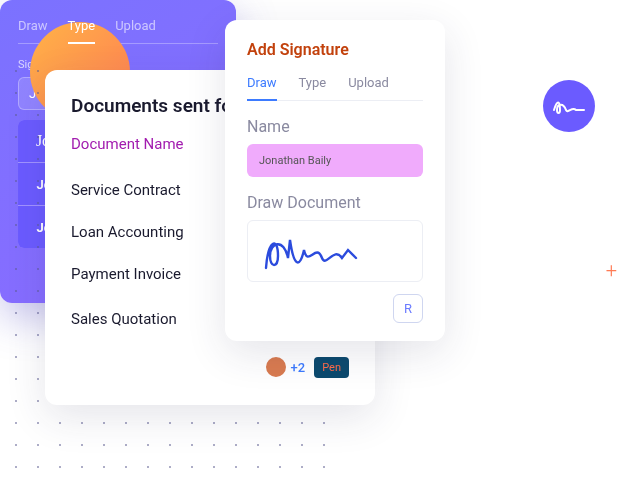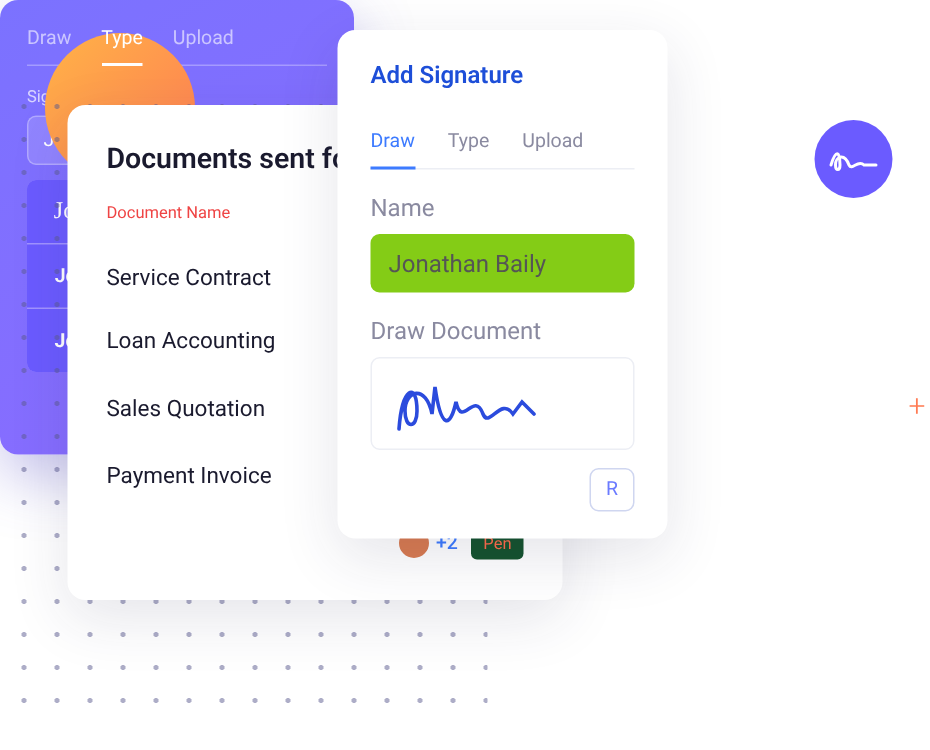--- a/index.html
+++ b/index.html
@@ -5,38 +5,38 @@
 *{box-sizing:border-box;margin:0;padding:0;font-family:-apple-system,BlinkMacSystemFont,"Segoe UI",Roboto,sans-serif}
 body{width:620px;height:500px;position:relative;background:#fff;overflow:hidden}
 .decor-circle{position:absolute;width:100px;height:100px;border-radius:50%;background:linear-gradient(135deg,#ffb347 0%,#ff7b54 100%);top:22px;left:30px;z-index:0}
 .decor-dots{position:absolute;width:320px;height:420px;top:60px;left:5px;z-index:0;background-image:radial-gradient(#5b5b8f 1.5px,transparent 1.5px);background-size:22px 22px;opacity:.5}
 .decor-dot-small{position:absolute;width:12px;height:12px;border-radius:50%;background:#c9e7ff;top:88px;left:160px;z-index:0}
 .decor-sig-badge{position:absolute;width:52px;height:52px;border-radius:50%;background:#6b5bff;top:80px;right:25px;z-index:3;display:flex;align-items:center;justify-content:center}
 .decor-plus{position:absolute;right:3px;top:258px;color:#ff7b54;font-size:20px;font-weight:300;z-index:0}
 .card{position:absolute;background:#fff;border-radius:12px;box-shadow:0 12px 40px rgba(40,40,80,.12)}
 .card-docs{top:70px;left:45px;width:330px;padding:24px 26px 14px;z-index:1}
 .card-docs h2{font-size:19px;font-weight:600;color:#1a1a2e;margin-bottom:18px;white-space:nowrap;overflow:hidden}
-.docs-header{font-size:11px;color:#ef4444;margin-bottom:16px}
+.docs-header{font-size:15px;color:#a21caf;margin-bottom:16px}
 .doc-row{display:flex;align-items:center;justify-content:flex-end;padding:12px 0;font-size:15px;color:#1a1a2e}
 .doc-name{flex:1}
 .doc-members{display:flex;align-items:center;gap:1px}
 .avatar{width:24px;height:24px;border-radius:50%;background:#e28a5b;border:2px solid #fff;display:inline-block}
 .avatar.a2{background:#d97b50}
 .plus-badge{font-size:13px;color:#3d7bff;font-weight:500;margin-left:2px}
 .status-pill{font-size:11px;padding:4px 8px;border-radius:4px;margin-left:8px}
 .status-sig{background:#e6f9ef;color:#2ecc71}
-.status-pen{background:#14532d;color:#ff6b4a}
+.status-pen{background:#0c4a6e;color:#ff6b4a}
 .card-addsig{top:20px;left:225px;width:220px;padding:20px 22px 18px;z-index:2}
-.card-addsig h3{font-size:16px;font-weight:600;color:#1d4ed8;margin-bottom:28px}
+.card-addsig h3{font-size:16px;font-weight:600;color:#c2410c;margin-bottom:16px}
 .tabs{display:flex;gap:22px;border-bottom:1px solid #eceef4;margin-bottom:16px;font-size:13px}
 .tab{padding-bottom:10px;color:#8a8aa0;cursor:pointer;position:relative}
 .tab.active{color:#3d7bff}
 .tab.active::after{content:"";position:absolute;left:0;right:0;bottom:-1px;height:2px;background:#3d7bff}
 .field-label{font-size:16px;color:#8a8aa0;margin-bottom:8px}
-.text-input{width:100%;background:#84cc16;border:none;border-radius:6px;padding:10px 12px;font-size:16px;color:#555;margin-bottom:16px}
+.text-input{width:100%;background:#f0abfc;border:none;border-radius:6px;padding:10px 12px;font-size:11px;color:#555;margin-bottom:16px}
 .sig-canvas{width:100%;height:62px;background:#fff;border:1px solid #eceef4;border-radius:6px;margin-bottom:12px;display:flex;align-items:center;justify-content:flex-start;padding-left:12px}
 .btn-row{display:flex;justify-content:flex-end;gap:8px}
 .btn-outline{background:#fff;border:1px solid #cfd6f0;color:#6b7bff;padding:6px 10px;border-radius:6px;font-size:13px;cursor:pointer}
 .card-type{top:172px;left:360px;width:236px;background:linear-gradient(150deg,#7b72ff 0%,#8a6bff 100%);border-radius:12px;padding:18px 18px 16px;z-index:4;box-shadow:0 14px 40px rgba(90,80,200,.35)}
 .tabs-p{display:flex;gap:20px;border-bottom:1px solid rgba(255,255,255,.3);margin-bottom:14px;font-size:13px}
 .tab-p{padding-bottom:10px;color:rgba(255,255,255,.6);cursor:pointer;position:relative}
 .tab-p.active{color:#fff}
 .tab-p.active::after{content:"";position:absolute;left:0;right:0;bottom:-1px;height:2px;background:#fff}
 .label-p{font-size:11px;color:rgba(255,255,255,.7);margin-bottom:6px}
 .input-p{width:100%;background:rgba(255,255,255,.14);border:1px solid rgba(255,255,255,.3);border-radius:6px;padding:8px 10px;font-size:13px;color:#fff;margin-bottom:10px}
@@ -70,30 +70,30 @@
 <div class="card card-docs">
   <h2>Documents sent for signature</h2>
   <div class="docs-header">Document Name</div>
   <div class="doc-row">
       <span class="doc-name">Service Contract</span>
     </div>
   <div class="doc-row">
       <span class="doc-name">Loan Accounting</span>
     </div>
   <div class="doc-row">
+      <span class="doc-name">Payment Invoice</span>
+    </div>
+  <div class="doc-row">
     <span class="doc-name">Sales Quotation</span>
     <span class="doc-members">
       <span class="avatar"></span>
       <span class="plus-badge">+1</span>
       <span class="status-pill status-sig">Sig</span>
     </span>
   </div>
-  <div class="doc-row">
-      <span class="doc-name">Payment Invoice</span>
-    </div>
   <div class="doc-row">
     <span class="doc-members">
       <span class="avatar a2"></span>
       <span class="plus-badge">+2</span>
       <span class="status-pill status-pen">Pen</span>
     </span>
   </div>
 </div>
 
 <div class="card card-addsig">

